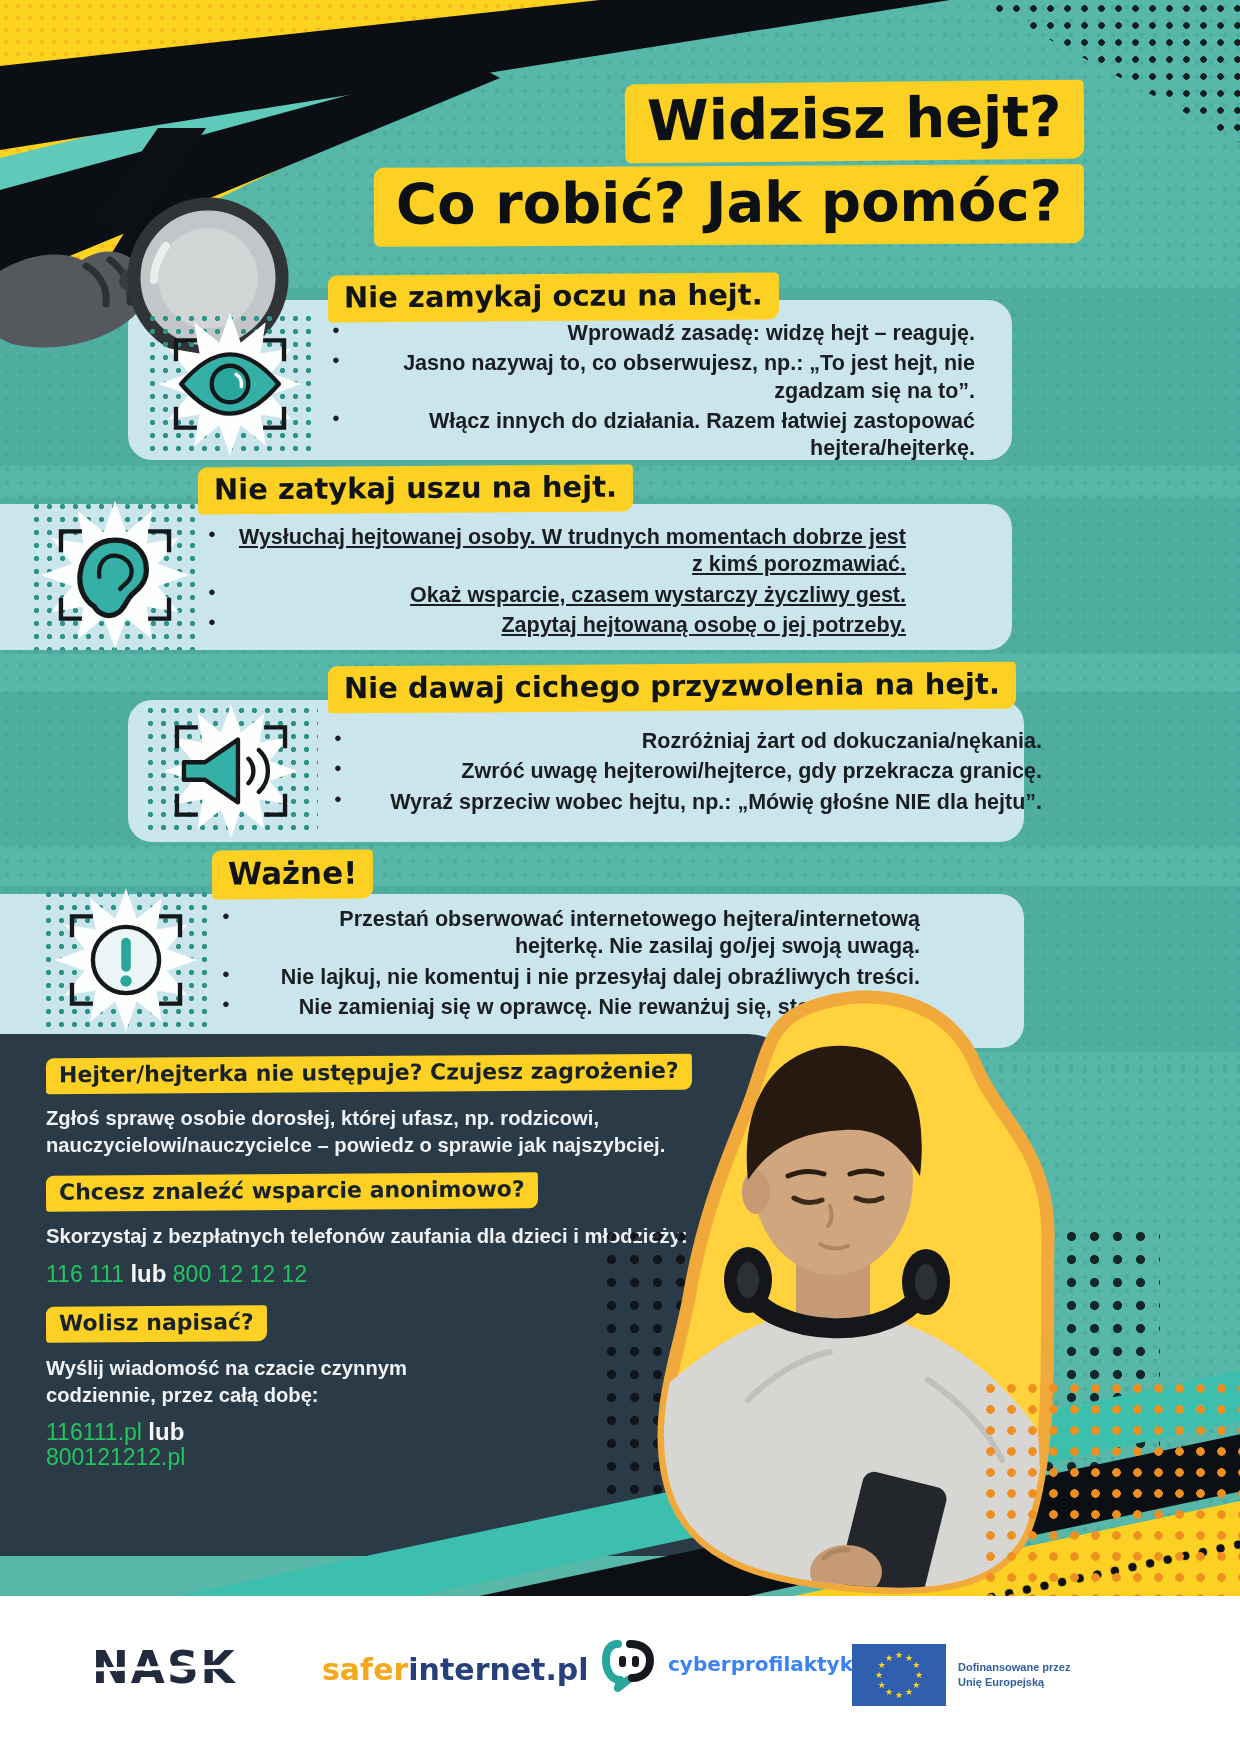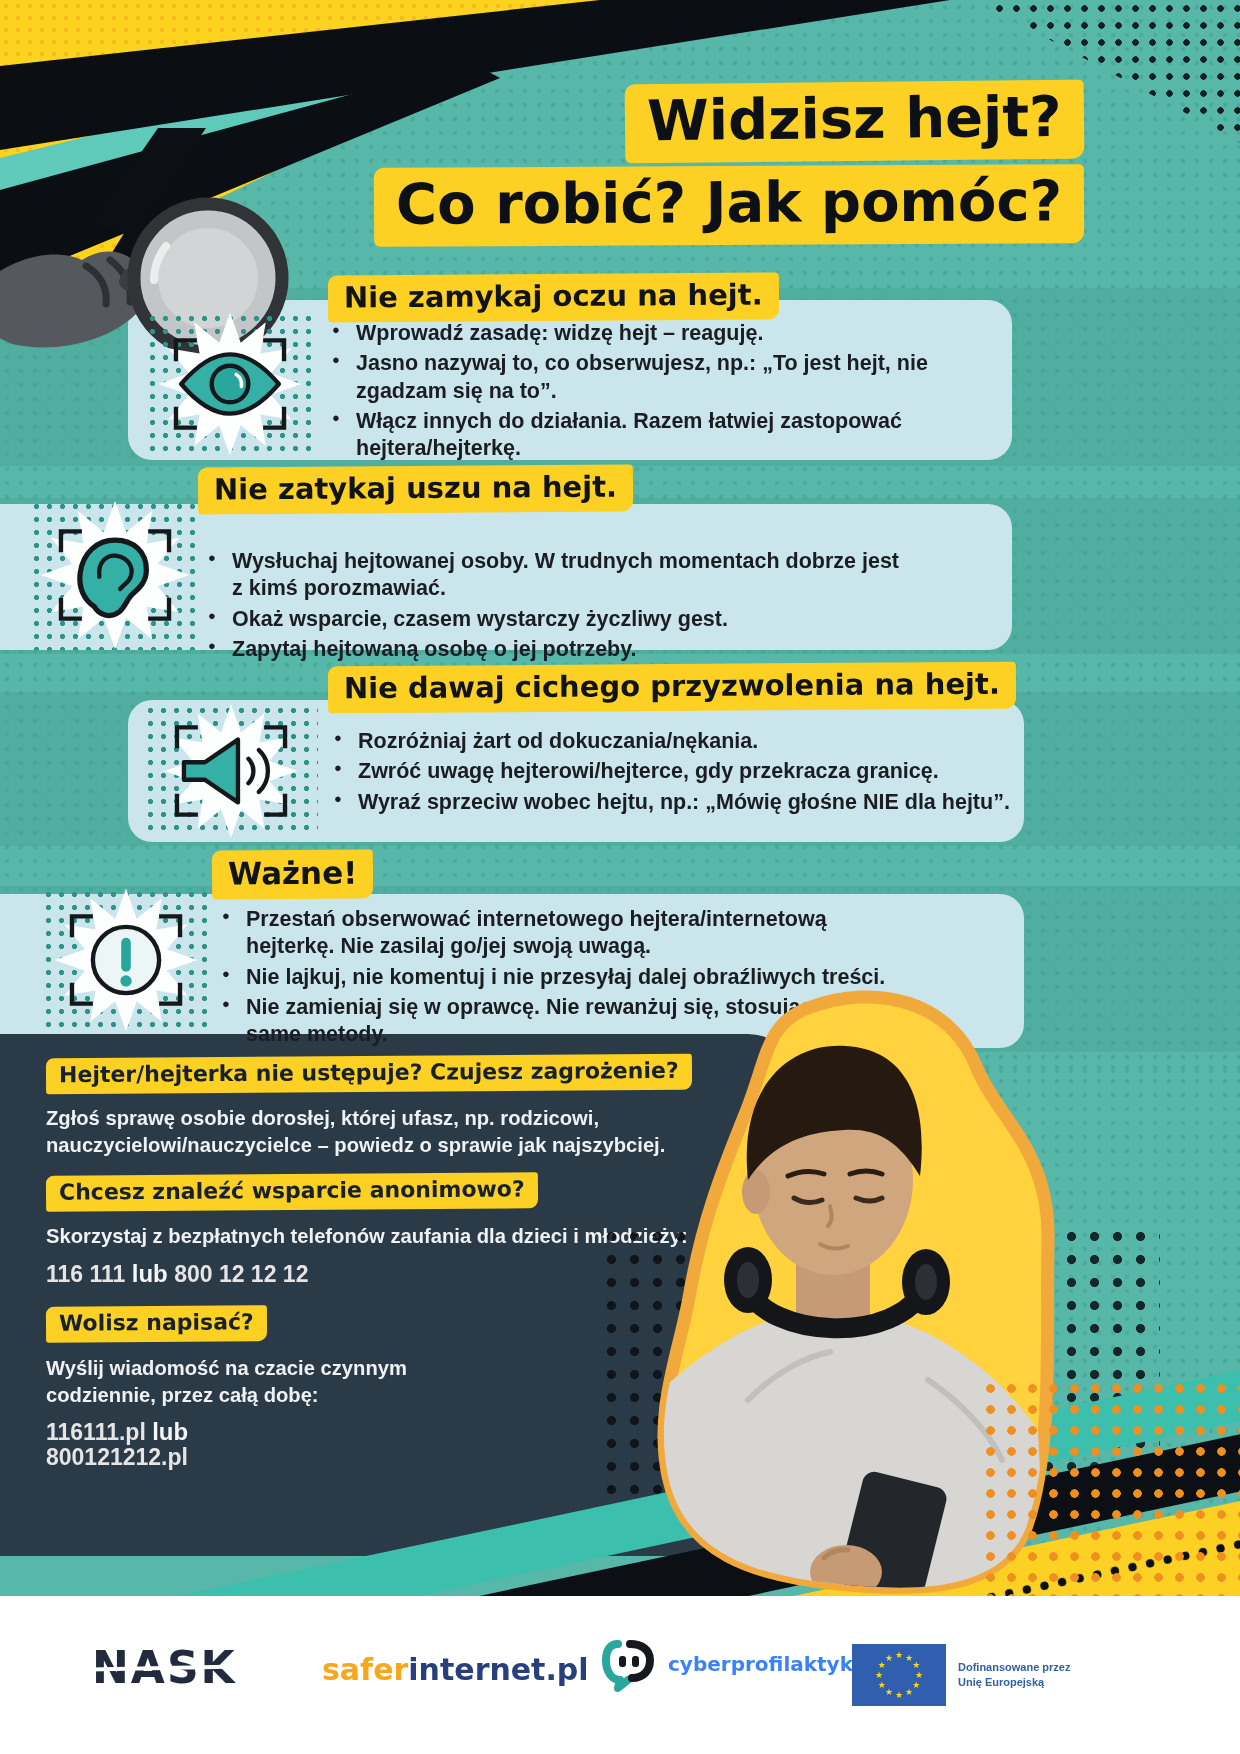--- a/index.html
+++ b/index.html
@@ -50,24 +50,24 @@
 
   .sec-tag{display:inline-block;background:#fcd123;color:#101418;font-weight:700;
     font-size:29px;padding:5px 16px 8px;border-radius:9px 4px 11px 4px;
     transform:rotate(-.4deg);z-index:4;
     font-family:"DejaVu Sans","Liberation Sans",sans-serif;}
   .tag1{left:328px;top:274px;} .tag2{left:198px;top:466px;}
   .tag3{left:328px;top:664px;} .tag4{left:212px;top:850px;font-size:31px;}
 
   .bullets{list-style:none;margin:0;padding:0;z-index:4;font-weight:700;
     color:#1a1d21;font-size:21.5px;line-height:1.27;}
-  .bullets li{position:relative;padding-left:26px;margin-bottom:3px;}
+  .bullets li{position:relative;padding-left:26px;margin-bottom:3px;text-align:right;}
   .bullets li::before{content:"●";position:absolute;left:2px;top:2px;font-size:13px;}
   .c1{left:330px;top:320px;width:645px;}
-  .c2{left:206px;top:548px;width:700px;}
+  .c2{left:206px;top:524px;width:700px;text-decoration:underline;}
   .c3{left:332px;top:728px;width:710px;}
   .c4{left:220px;top:906px;width:700px;}
 
   
   .icon-wrap{z-index:4;}
   .iw1{left:142px;top:308px;width:176px;height:152px;}
   .iw2{left:26px;top:496px;width:178px;height:158px;}
   .iw3{left:140px;top:700px;width:182px;height:142px;}
   .iw4{left:38px;top:884px;width:176px;height:152px;}
   .icon-dots{position:absolute;inset:4px;
@@ -80,21 +80,21 @@
   .dark-panel{left:0;top:1034px;width:800px;height:522px;background:#2b3a47;
     border-radius:0 52px 0 0;z-index:3;padding:22px 20px 8px 46px;box-sizing:border-box;}
   .help-tag{display:inline-block;background:#fcd123;color:#17212b;font-weight:700;
     font-size:22px;padding:4px 13px 7px;border-radius:8px 3px 9px 3px;
     transform:rotate(-.4deg);margin-bottom:10px;
     font-family:"DejaVu Sans","Liberation Sans",sans-serif;}
   .help-text{color:#eef2f4;font-size:20.2px;font-weight:700;margin:3px 0 16px;
     width:700px;line-height:1.32;}
   .w430{width:430px;} .nowrap{white-space:nowrap;width:auto;}
   .phone-line{margin:-6px 0 18px;font-weight:700;font-size:23px;color:#f4f6f7;}
-  .phone,.weblink{color:#e5e5e5;font-weight:700;}
+  .phone,.weblink{color:#22c55e;font-weight:400;}
   .weblink{cursor:pointer;}
   .conj{color:#f4f6f7;font-size:24px;}
   .link-line{margin:-6px 0 4px;font-weight:700;font-size:23px;}
   .dark-dots{left:600px;top:1225px;width:560px;height:270px;z-index:3;
     background-image:radial-gradient(#0a0e13 4.2px, rgba(0,0,0,0) 4.8px);
     background-size:23px 23px;opacity:.85;}
 
   
   .st{position:absolute;transform:rotate(-12deg);z-index:3;}
   .st-teal{left:-80px;top:1492px;width:1500px;height:50px;background:#3cc0ad;}

